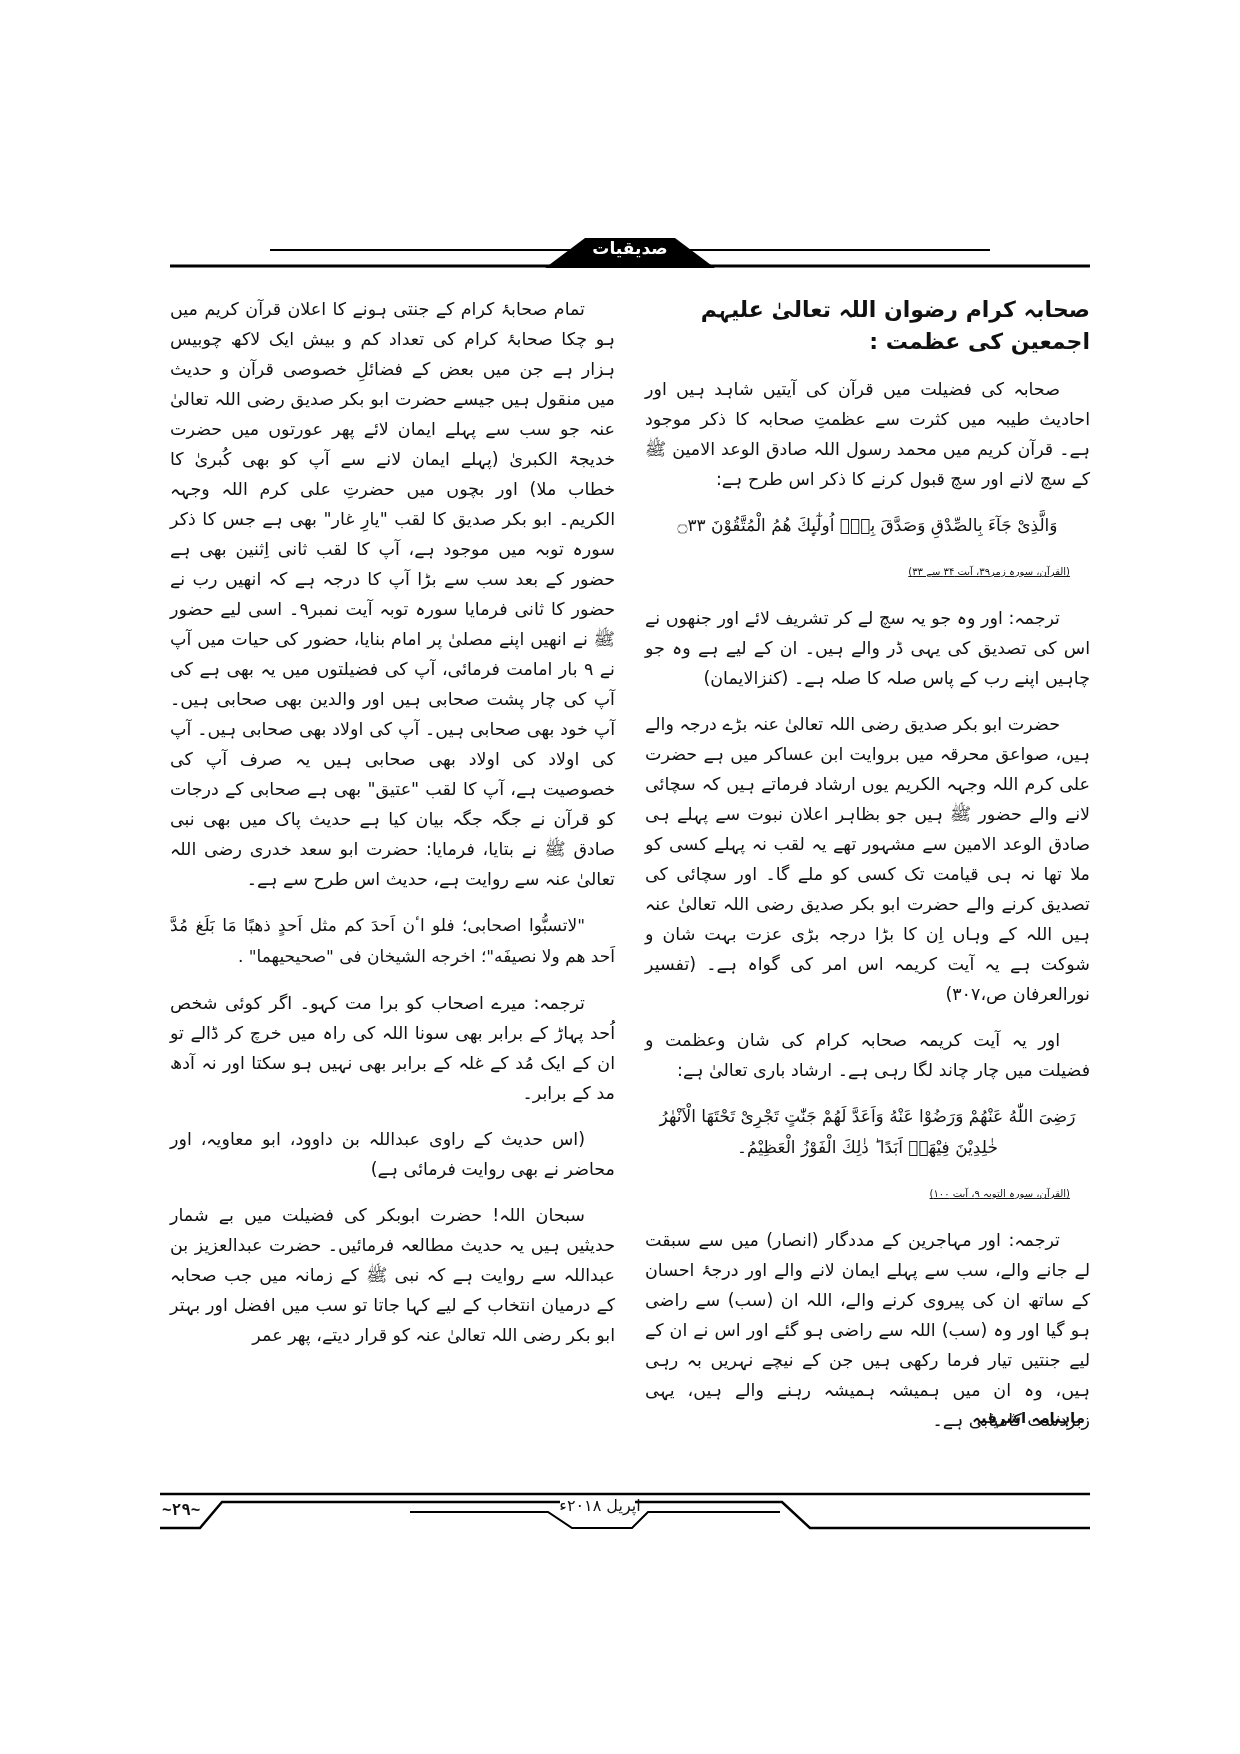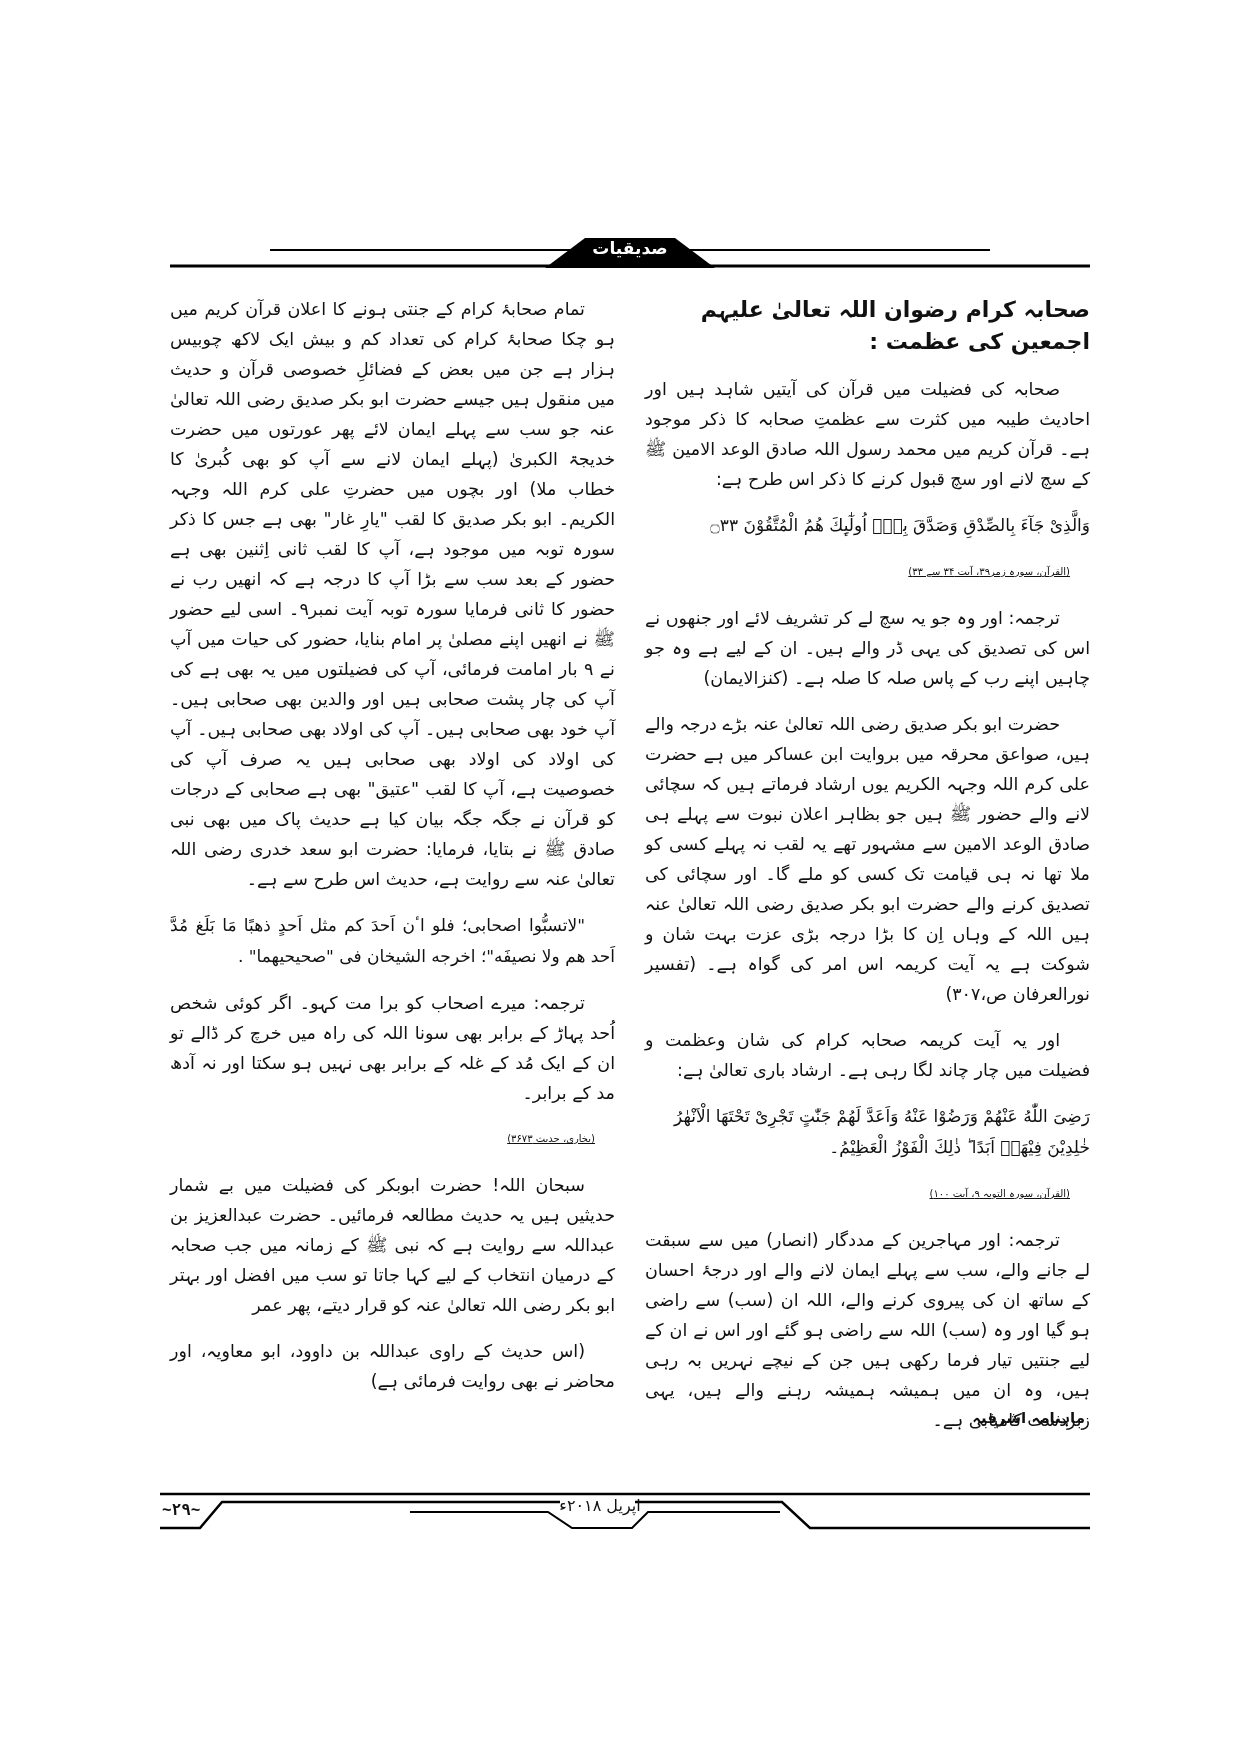--- a/index.html
+++ b/index.html
@@ -13,21 +13,21 @@
                  color:#fff; font-weight:bold; font-size:17px; direction:rtl; }
 
     
     .col { position:absolute; top:278px; width:445px; direction:rtl; text-align:justify;
            font-size:17.5px; line-height:30px; }
     .col-right { left:645px; }
     .col-left  { left:170px; }
     .col p { margin:16px 0 0 0; }
     .indent { text-indent:30px; }
     .title { font-size:22px; font-weight:bold; line-height:32px; margin-bottom:2px !important; text-align:right; }
-    .verse { text-align:right; font-family:"DejaVu Serif", serif; font-size:17px; line-height:31px; }
+    .verse { text-align:center; font-family:"DejaVu Serif", serif; font-size:17px; line-height:31px; }
     .ref { font-size:10px; padding-right:20px; line-height:30px;text-decoration:underline; }
     .arabic { font-family:"DejaVu Serif", serif; font-size:17px; line-height:31px; text-indent:30px; }
 
     
     .ftr-svg { position:absolute; left:160px; top:1492px; width:930px; height:40px; }
     .ftr-page { position:absolute; left:162px; top:1500px; font-size:16px; font-weight:bold;font-family:Liberation Mono, monospace; }
     .ftr-date { position:absolute; left:500px; top:1496px; width:200px; text-align:center; font-size:16px; direction:rtl; }
     .ftr-mag  { position:absolute; left:960px; top:1409px; width:125px; text-align:right; font-size:15px; font-weight:bold; direction:rtl; }
   </style>
 </head>
@@ -53,23 +53,22 @@
     <p class="indent">اور یہ آیت کریمہ صحابہ کرام کی شان وعظمت و فضیلت میں چار چاند لگا رہی ہے۔ ارشاد باری تعالیٰ ہے:</p>
     <p class="verse">رَضِیَ اللّٰهُ عَنْهُمْ وَرَضُوْا عَنْهُ وَاَعَدَّ لَهُمْ جَنّٰتٍ تَجْرِیْ تَحْتَهَا الْاَنْهٰرُ خٰلِدِیْنَ فِیْهَاۤ اَبَدًا ؕ ذٰلِكَ الْفَوْزُ الْعَظِیْمُ۔</p>
     <p class="ref">(القرآن، سورہ التوبہ ۹، آیت ۱۰۰)</p>
     <p class="indent">ترجمہ: اور مہاجرین کے مددگار (انصار) میں سے سبقت لے جانے والے، سب سے پہلے ایمان لانے والے اور درجۂ احسان کے ساتھ ان کی پیروی کرنے والے، اللہ ان (سب) سے راضی ہو گیا اور وہ (سب) اللہ سے راضی ہو گئے اور اس نے ان کے لیے جنتیں تیار فرما رکھی ہیں جن کے نیچے نہریں بہ رہی ہیں، وہ ان میں ہمیشہ ہمیشہ رہنے والے ہیں، یہی زبردست کامیابی ہے۔</p>
   </div>
 
   <div class="col col-left">
     <p class="indent">تمام صحابۂ کرام کے جنتی ہونے کا اعلان قرآن کریم میں ہو چکا صحابۂ کرام کی تعداد کم و بیش ایک لاکھ چوبیس ہزار ہے جن میں بعض کے فضائلِ خصوصی قرآن و حدیث میں منقول ہیں جیسے حضرت ابو بکر صدیق رضی اللہ تعالیٰ عنہ جو سب سے پہلے ایمان لائے پھر عورتوں میں حضرت خدیجۃ الکبریٰ (پہلے ایمان لانے سے آپ کو بھی کُبریٰ کا خطاب ملا) اور بچوں میں حضرتِ علی کرم اللہ وجہہ الکریم۔ ابو بکر صدیق کا لقب "یارِ غار" بھی ہے جس کا ذکر سورہ توبہ میں موجود ہے، آپ کا لقب ثانی اِثنین بھی ہے حضور کے بعد سب سے بڑا آپ کا درجہ ہے کہ انھیں رب نے حضور کا ثانی فرمایا سورہ توبہ آیت نمبر۹۔ اسی لیے حضور ﷺ نے انھیں اپنے مصلیٰ پر امام بنایا، حضور کی حیات میں آپ نے ۹ بار امامت فرمائی، آپ کی فضیلتوں میں یہ بھی ہے کی آپ کی چار پشت صحابی ہیں اور والدین بھی صحابی ہیں۔ آپ خود بھی صحابی ہیں۔ آپ کی اولاد بھی صحابی ہیں۔ آپ کی اولاد کی اولاد بھی صحابی ہیں یہ صرف آپ کی خصوصیت ہے، آپ کا لقب "عتیق" بھی ہے صحابی کے درجات کو قرآن نے جگہ جگہ بیان کیا ہے حدیث پاک میں بھی نبی صادق ﷺ نے بتایا، فرمایا: حضرت ابو سعد خدری رضی اللہ تعالیٰ عنہ سے روایت ہے، حدیث اس طرح سے ہے۔</p>
     <p class="arabic">"لاتسبُّوا اصحابی؛ فلو اٴن اَحدَ کم مثل اَحدٍ ذهبًا مَا بَلَغ مُدَّ اَحد هم ولا نصیفَه"؛ اخرجه الشیخان فی "صحیحیهما" .</p>
     <p class="indent">ترجمہ: میرے اصحاب کو برا مت کہو۔ اگر کوئی شخص اُحد پہاڑ کے برابر بھی سونا اللہ کی راہ میں خرچ کر ڈالے تو ان کے ایک مُد کے غلہ کے برابر بھی نہیں ہو سکتا اور نہ آدھ مد کے برابر۔</p>
-    <p class="ref">(بخاری، حدیث ۳۶۷۳)</p>
+    <p class="indent">(اس حدیث کے راوی عبداللہ بن داوود، ابو معاویہ، اور محاضر نے بھی روایت فرمائی ہے)</p>
     <p class="indent">سبحان اللہ! حضرت ابوبکر کی فضیلت میں بے شمار حدیثیں ہیں یہ حدیث مطالعہ فرمائیں۔ حضرت عبدالعزیز بن عبداللہ سے روایت ہے کہ نبی ﷺ کے زمانہ میں جب صحابہ کے درمیان انتخاب کے لیے کہا جاتا تو سب میں افضل اور بہتر ابو بکر رضی اللہ تعالیٰ عنہ کو قرار دیتے، پھر عمر</p>
-    <p class="indent">(اس حدیث کے راوی عبداللہ بن داوود، ابو معاویہ، اور محاضر نے بھی روایت فرمائی ہے)</p>
   </div>
 
   <svg class="ftr-svg" viewBox="0 0 930 40">
     <line x1="0" y1="2" x2="930" y2="2" stroke="#000" stroke-width="2.5"></line>
     <polyline points="0,36 40,36 62,10 400,10" fill="none" stroke="#000" stroke-width="2.5"></polyline>
     <polyline points="250,20 388,20 412,36 472,36 488,20 620,20" fill="none" stroke="#000" stroke-width="2"></polyline>
     <polyline points="475,10 622,10 650,36 930,36" fill="none" stroke="#000" stroke-width="2.5"></polyline>
   </svg>
   <div class="ftr-page">~۲۹~</div>
   <div class="ftr-date">اپریل ۲۰۱۸ء</div>

